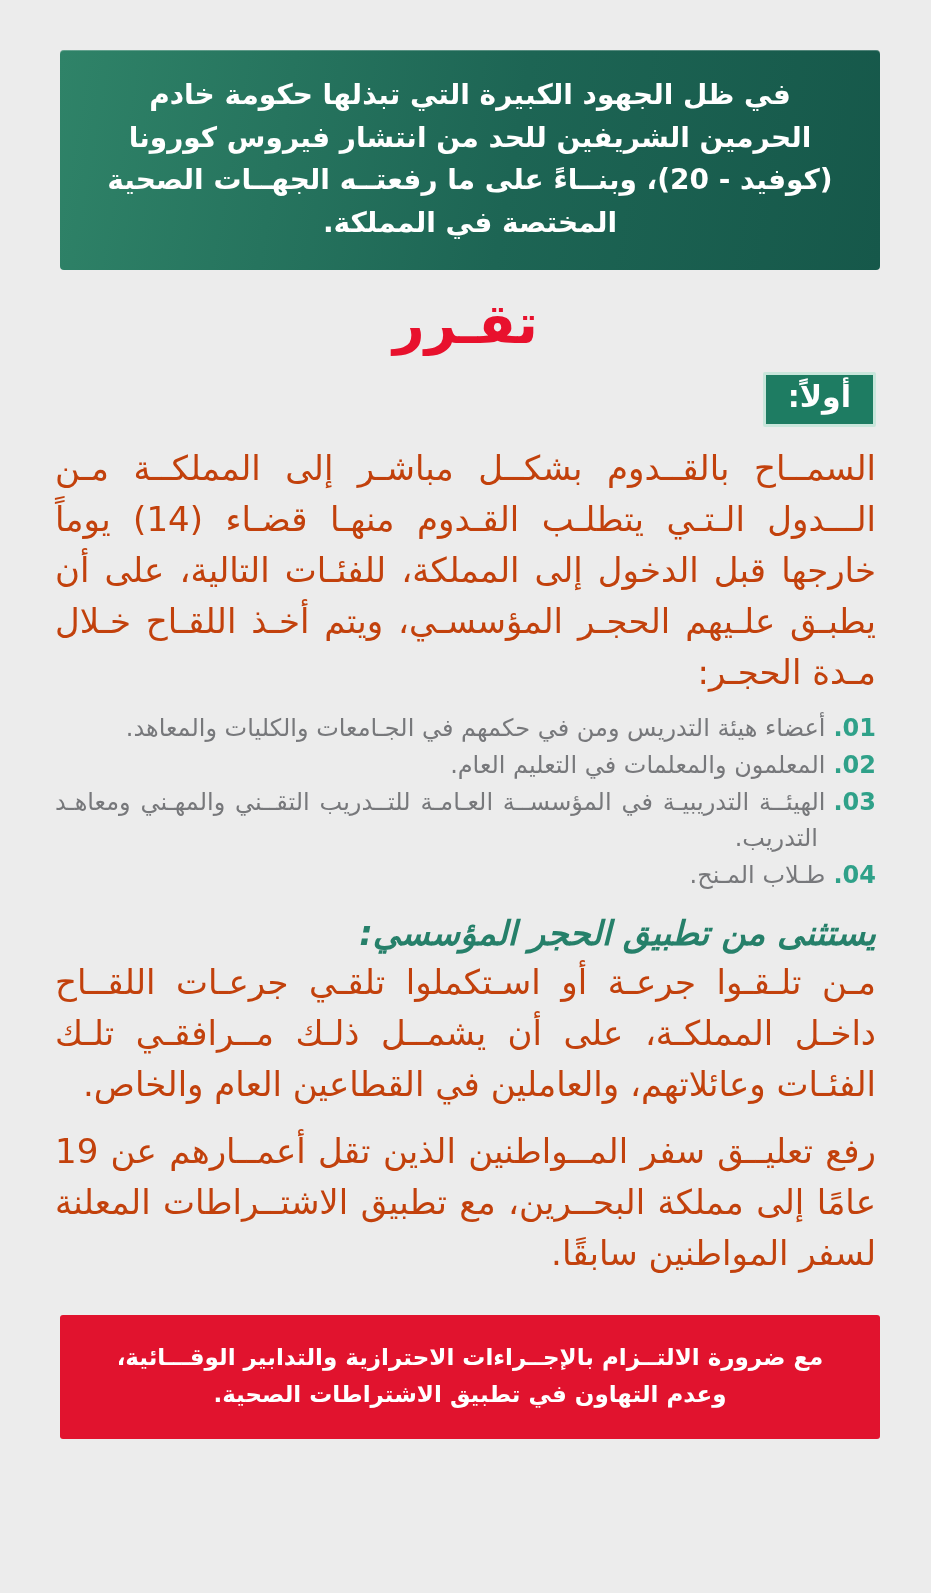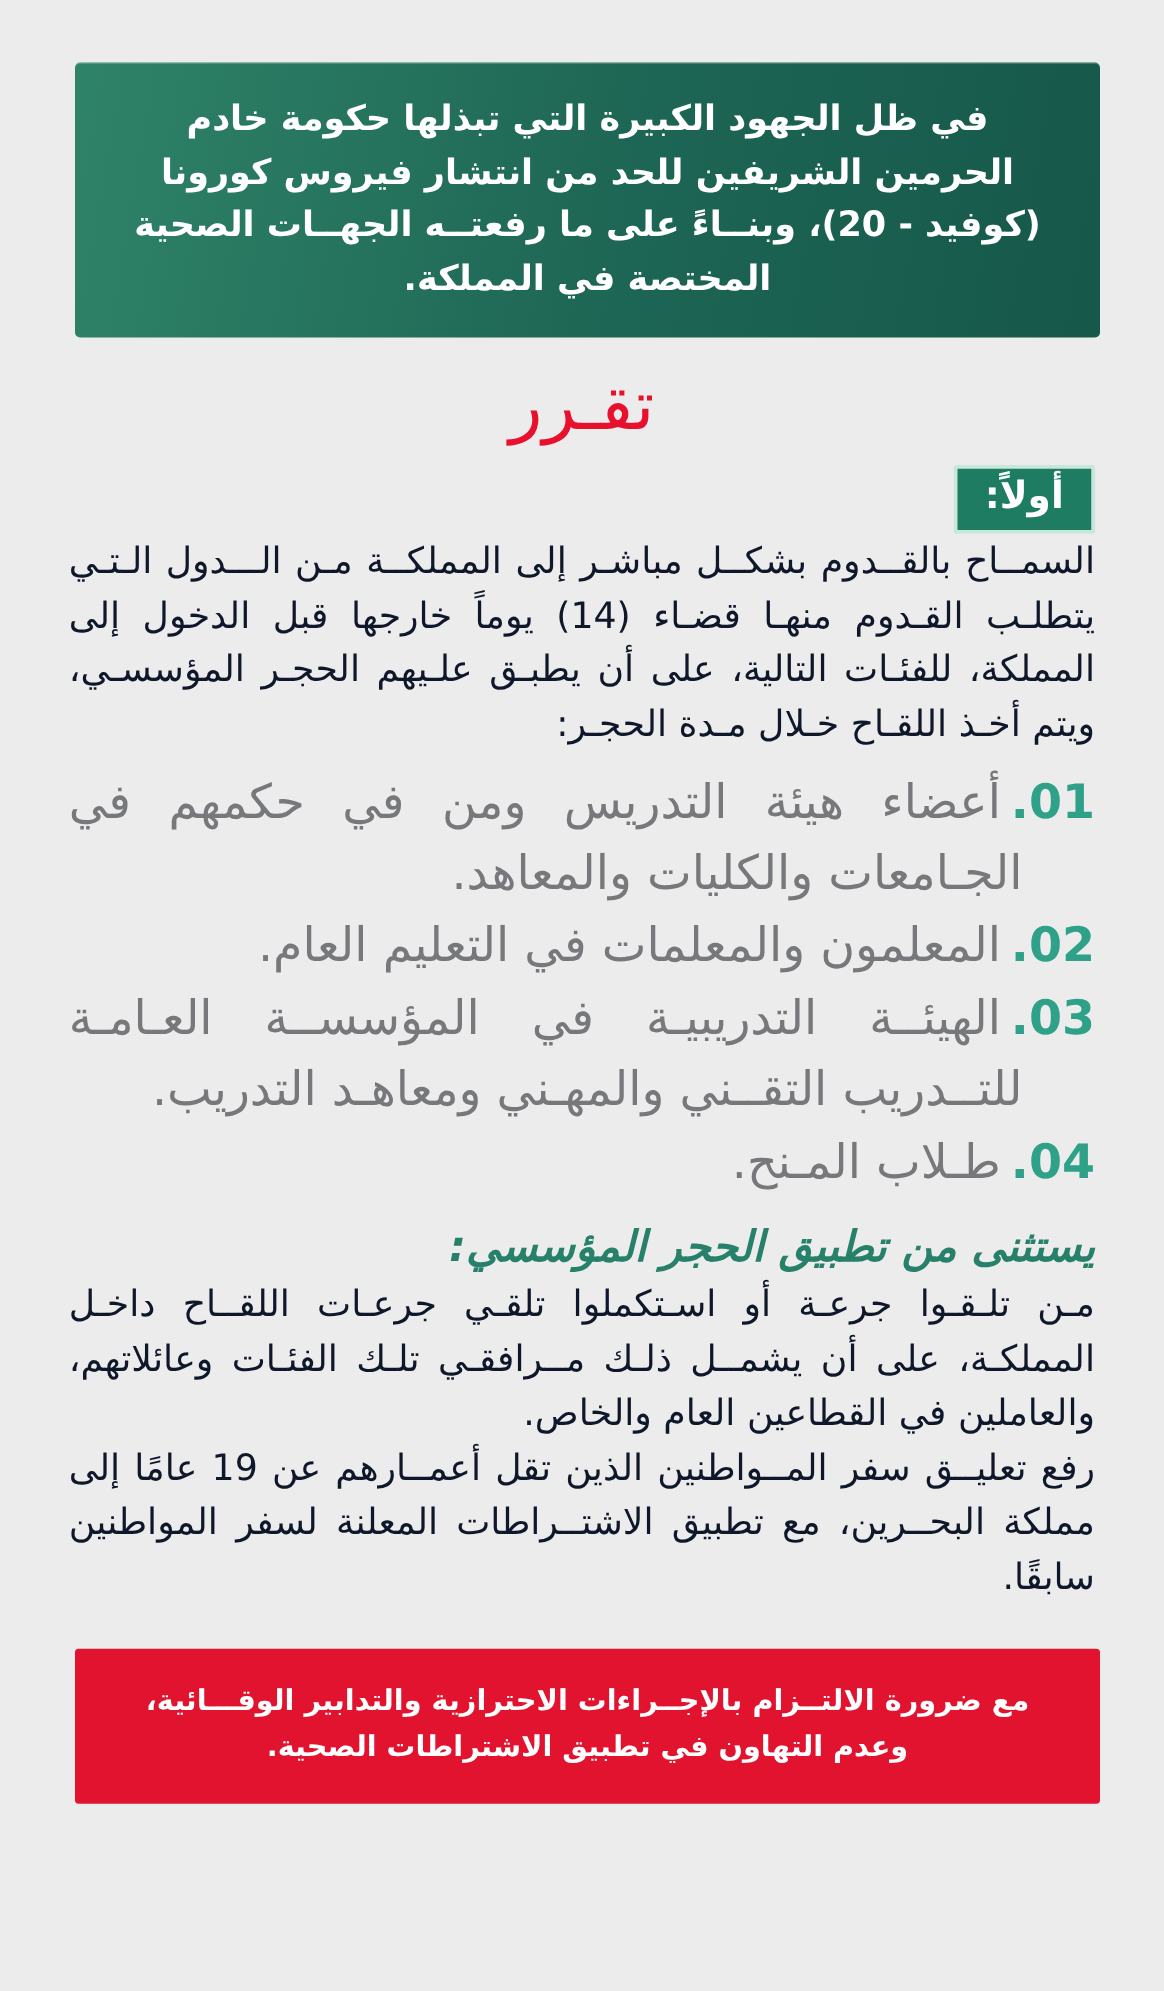--- a/index.html
+++ b/index.html
@@ -34,21 +34,21 @@
     line-height: 1.52;
     text-align: center;
   }
 
   
   .title {
     margin: 22px 0 0;
     text-align: center;
     color: #e8112d;
     font-size: 55px;
-    font-weight: normal;
+    font-weight: bold;
     letter-spacing: 1px;
   }
 
   .content { padding: 0 55px; }
 
   
   .badge-row { margin-top: 16px; }
   .badge-row.second { margin-top: 44px; }
   .badge {
     display: inline-block;
@@ -56,34 +56,34 @@
     border: 3px solid #c9e6db;
     color: #fff;
     font-size: 30px;
     font-weight: bold;
     padding: 4px 22px 10px;
     border-radius: 2px;
   }
 
   
   .para {
-    margin: 0 0 0;
-    color: #0f172a;
-    font-size: 29px;
+    margin: 16px 0 0;
+    color: #c2410c;
+    font-size: 34px;
     line-height: 1.5;
     text-align: justify;
   }
   .para.tight { margin-top: 4px; }
 
   
   .list { margin: 12px 0 0; padding: 0; list-style: none; }
   .list li {
     margin-top: 1px;
     color: #77787b;
-    font-size: 38px;
+    font-size: 24px;
     line-height: 1.5;
     padding-right: 58px;
     text-indent: -58px;
     text-align: justify;
   }
   .list .num { color: #2fa189; font-weight: bold; margin-left: 8px; }
 
   
   .sub {
     margin: 20px 0 0;

